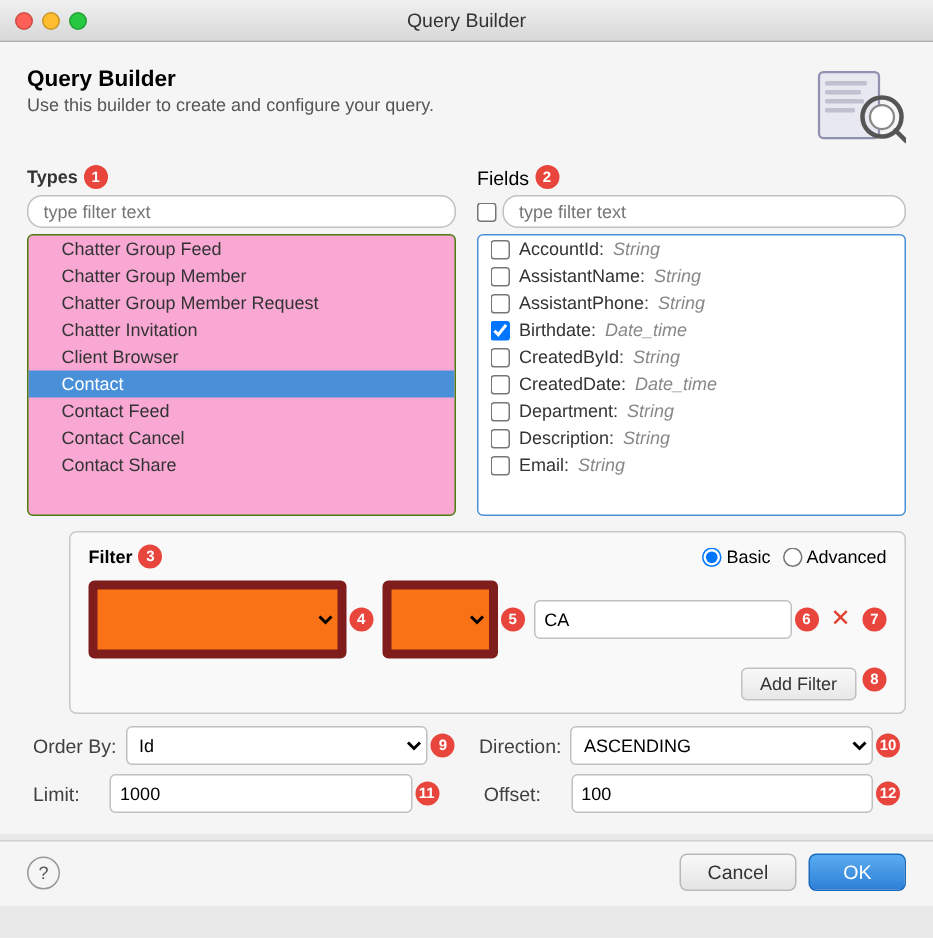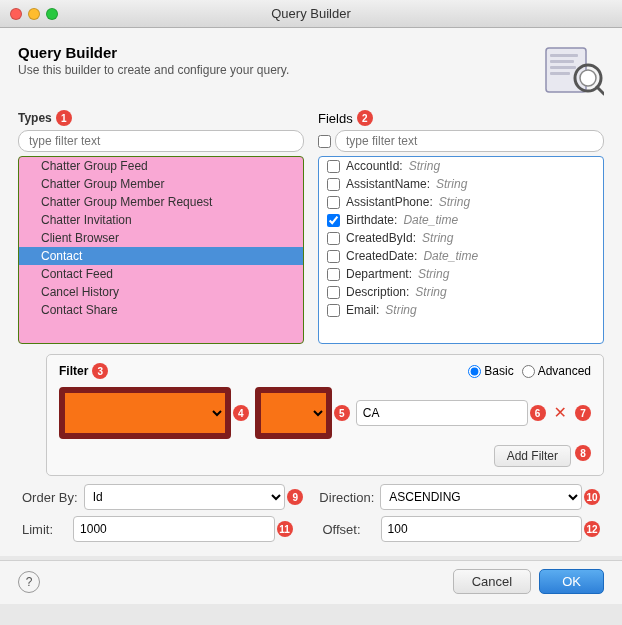--- a/index.html
+++ b/index.html
@@ -376,21 +376,21 @@
       </div>
       <input class="filter-input" type="text" placeholder="type filter text" style="">
       <div class="list-box">
         <div class="list-item">Chatter Group Feed</div>
         <div class="list-item">Chatter Group Member</div>
         <div class="list-item">Chatter Group Member Request</div>
         <div class="list-item">Chatter Invitation</div>
         <div class="list-item">Client Browser</div>
         <div class="list-item selected">Contact</div>
         <div class="list-item">Contact Feed</div>
-        <div class="list-item">Cancel History</div>
+        <div class="list-item">Contact Cancel</div>
         <div class="list-item">Contact Share</div>
       </div>
     </div>
 
     <div class="fields-panel">
       <div class="fields-header">
         <span>Fields</span>
         <span class="badge">2</span>
       </div>
       <div class="fields-filter-row">

